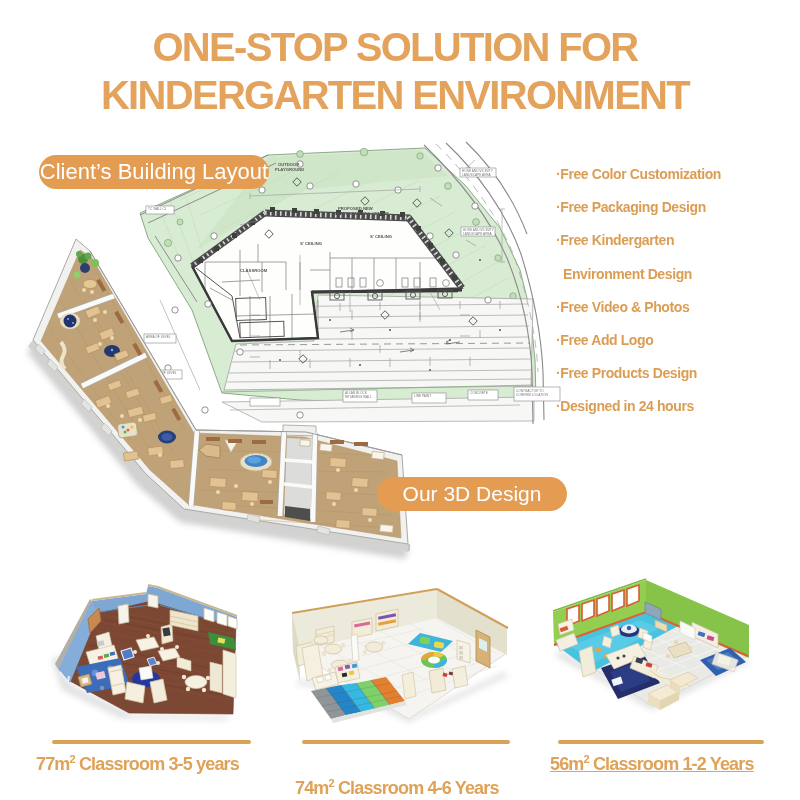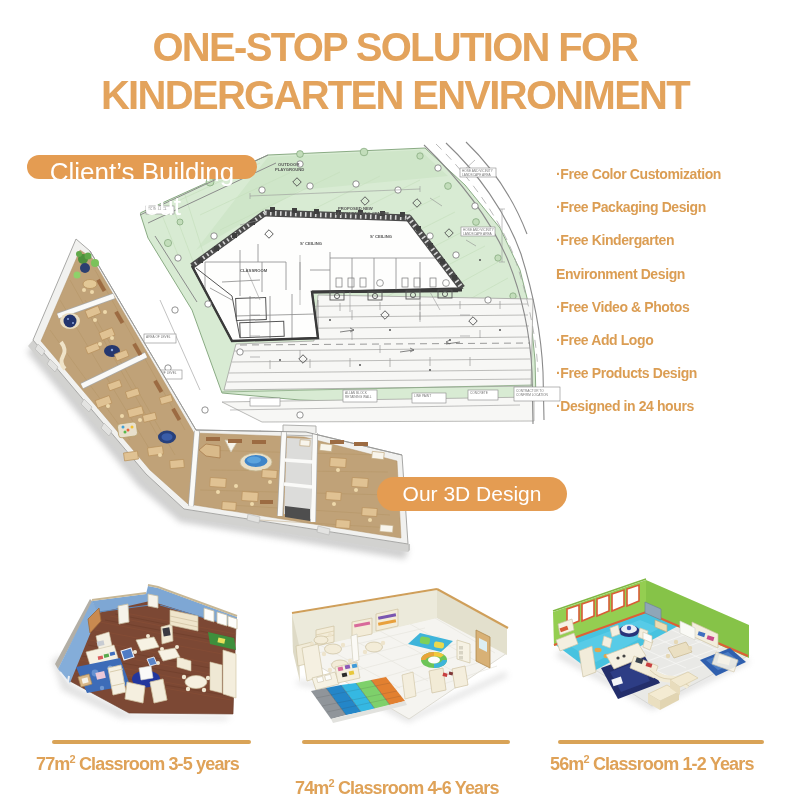--- a/index.html
+++ b/index.html
@@ -714,29 +714,29 @@
     <polygon points="648,694 667,685 679,692 660,701" fill="#f4ebd2" stroke="#d8cba6" stroke-width="0.7"></polygon>
     <polygon points="648,694 660,701 660,710 648,703" fill="#eadfc0"></polygon>
     <polygon points="660,701 679,692 679,700 660,710" fill="#e2d5b2"></polygon>
     <polygon points="670,680 688,672 698,678 680,687" fill="#f2e9d0" stroke="#d8cba6" stroke-width="0.7"></polygon>
     <polygon points="670,680 680,687 680,695 670,688" fill="#e8dcbc"></polygon>
   </g>
 </svg>
 
 <div class="abs title" style="left:-5px;top:23px;width:800px;font-size:40px;line-height:48px;">ONE-STOP SOLUTION FOR<br>KINDERGARTEN ENVIRONMENT</div>
 
-<div class="abs pill" style="left:27px;top:155px;width:230px;height:24px;font-size:26px;line-height:34px;">Client’s Building Layout</div>
-
-<div class="abs bullets" style="left:556px;top:158px;">·Free Color Customization<br>·Free Packaging Design<br>·Free Kindergarten<br><span style="text-align:center;">Environment Design</span><br>·Free Video &amp; Photos<br>·Free Add Logo<br>·Free Products Design<br>·Designed in 24 hours</div>
+<div class="abs pill" style="left:39px;top:155px;width:230px;height:34px;font-size:22px;line-height:34px;">Client’s Building Layout</div>
+
+<div class="abs bullets" style="left:556px;top:158px;">·Free Color Customization<br>·Free Packaging Design<br>·Free Kindergarten<br><span style="margin-left:7px;text-align:center;">Environment Design</span><br>·Free Video &amp; Photos<br>·Free Add Logo<br>·Free Products Design<br>·Designed in 24 hours</div>
 
 <div class="abs pill" style="left:377px;top:477px;width:190px;height:34px;font-size:21px;line-height:33px;">Our 3D Design</div>
 
 <div class="abs bar" style="left:52px;top:740px;width:199px;"></div>
 
 <div class="abs bar" style="left:302px;top:740px;width:208px;"></div>
 
 <div class="abs bar" style="left:558px;top:740px;width:206px;"></div>
 
 <div class="abs cap" style="left:36px;top:753px;width:220px;">77m<sup style="font-size:11px;">2</sup> Classroom 3-5 years</div>
 
 <div class="abs cap" style="left:295px;top:753px;width:220px;margin-top:24px;">74m<sup style="font-size:11px;">2</sup> Classroom 4-6 Years</div>
 
-<div class="abs cap" style="left:550px;top:753px;width:220px;">56m<sup style="font-size:11px;">2</sup> Classroom 1-2 Years</div>
+<div class="abs cap" style="left:550px;top:753px;width:220px;text-decoration:underline;">56m<sup style="font-size:11px;">2</sup> Classroom 1-2 Years</div>
 
 </body></html>

